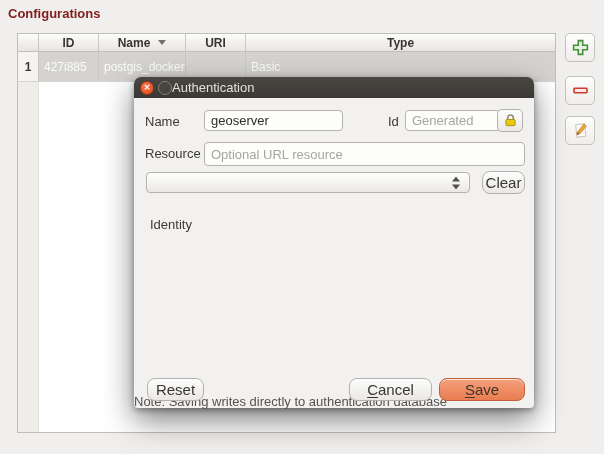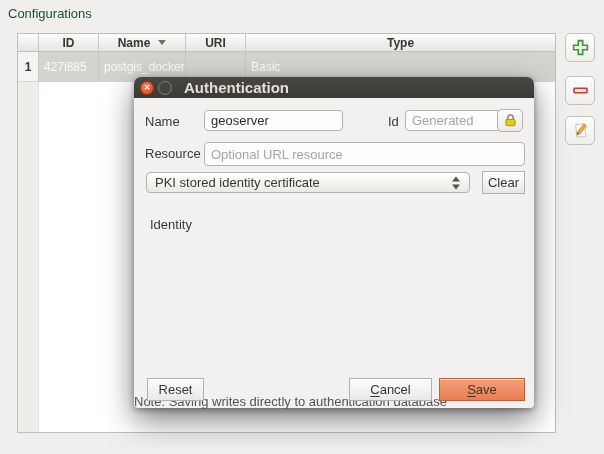--- a/index.html
+++ b/index.html
@@ -6,21 +6,21 @@
   html,body { width: 604px; height: 454px; }
   body {
     position: relative;
     font-family: "Liberation Sans", sans-serif;
     background: #f1efed;
     overflow: hidden;
     color: #3a3935;
   }
   .heading {
     position: absolute; left: 8px; top: 6px;
-    font-size: 13px; font-weight: normal; color: #14532d;
+    font-size: 13px; font-weight: bold; color: #7f1d1d;
   }
   
   .cfg-table {
     position: absolute; left: 17px; top: 33px; width: 539px; height: 400px;
     background: #ffffff; border: 1px solid #c0beba;
   }
   .thead { display: flex; height: 18px;
     background: linear-gradient(#fcfcfb, #e7e5e2);
     border-bottom: 1px solid #c2c0bc; }
   .th {
@@ -80,21 +80,21 @@
     display: flex; align-items: center; justify-content: center;
     margin-left: 6px; flex: none;
   }
   .wbtn.close {
     background: radial-gradient(circle at 35% 30%, #f47750, #dd4814);
     border: 1px solid #a33310;
     color: #fff; font-size: 8px; line-height: 1; font-weight: bold;
   }
   .wbtn.max { background: #45443f; border: 1.5px solid #83817b; margin-left: 4px; }
   .win-title {
-    margin-left: 12px; font-size: 15px; font-weight: bold; color: #e4e0d8;
+    font-size: 13px; font-weight: normal; color: #e4e0d8;
   }
   .fld-label { position: absolute; font-size: 13px; color: #3a3935; }
   .text-input {
     position: absolute; height: 21px;
     border: 1px solid #b5b3af; border-radius: 4px;
     background: #fdfdfc; font-family: inherit; font-size: 13px; color: #2e2d2b;
     padding: 0 6px; outline: none;
   }
   .text-input::placeholder { color: #a7a5a1; }
   .combo {
@@ -107,23 +107,23 @@
   .spinners {
     position: absolute; right: 9px; top: 50%; transform: translateY(-50%);
     display: flex; flex-direction: column; gap: 3px;
   }
   .tri-up { width: 0; height: 0; border-left: 4px solid transparent;
     border-right: 4px solid transparent; border-bottom: 5px solid #55534f; }
   .tri-down { width: 0; height: 0; border-left: 4px solid transparent;
     border-right: 4px solid transparent; border-top: 5px solid #55534f; }
   .btn {
     position: absolute; height: 23px;
-    border: 1px solid #b3b1ad; border-radius: 0;
+    border: 1px solid #b3b1ad; border-radius: 8px;
     background: linear-gradient(#fdfdfd, #eae8e5);
-    font-family: inherit; font-size: 13px; color: #373633;
+    font-family: inherit; font-size: 15px; color: #373633;
     display: flex; align-items: center; justify-content: center;
     box-shadow: 0 1px 0 rgba(255,255,255,.7) inset;
   }
   .btn.save {
     background: linear-gradient(#f3a07b, #ea7d51);
     border-color: #c25e39; color: #40342c;
   }
   .mn { text-decoration: underline; text-underline-offset: 2px; }
   .lock-btn {
     position: absolute; left: 363px; top: 32px; width: 26px; height: 23px;
@@ -212,21 +212,20 @@
         <path d="M5 7.2 V5.2 a3 3 0 0 1 6 0 V7.2" fill="none" stroke="#8f8a7a" stroke-width="1.7"></path>
         <rect x="3.1" y="6.9" width="9.8" height="6.6" rx="1" fill="#e9c913" stroke="#a5910e" stroke-width="1"></rect>
       </svg>
     </span>
   </div>
 
   <div class="fld-label" style="left:11px; top:69px">Resource</div>
   <input class="text-input" style="left: 70px; top: 65px; width: 321px; height: 24px;" placeholder="Optional URL resource">
 
   <div class="combo" style="left:12px; top:95px; width:324px">
-    <span>PKI stored identity certificate</span>
     <span class="spinners">
         <span class="tri-up"></span>
         <span class="tri-down"></span>
       </span>
   </div>
   <button class="btn" style="left:348px; top:94px; width:43px">
       <span>Clear</span>
     </button>
 
   <div class="fld-label" style="left:16px; top:140px">Identity</div>

